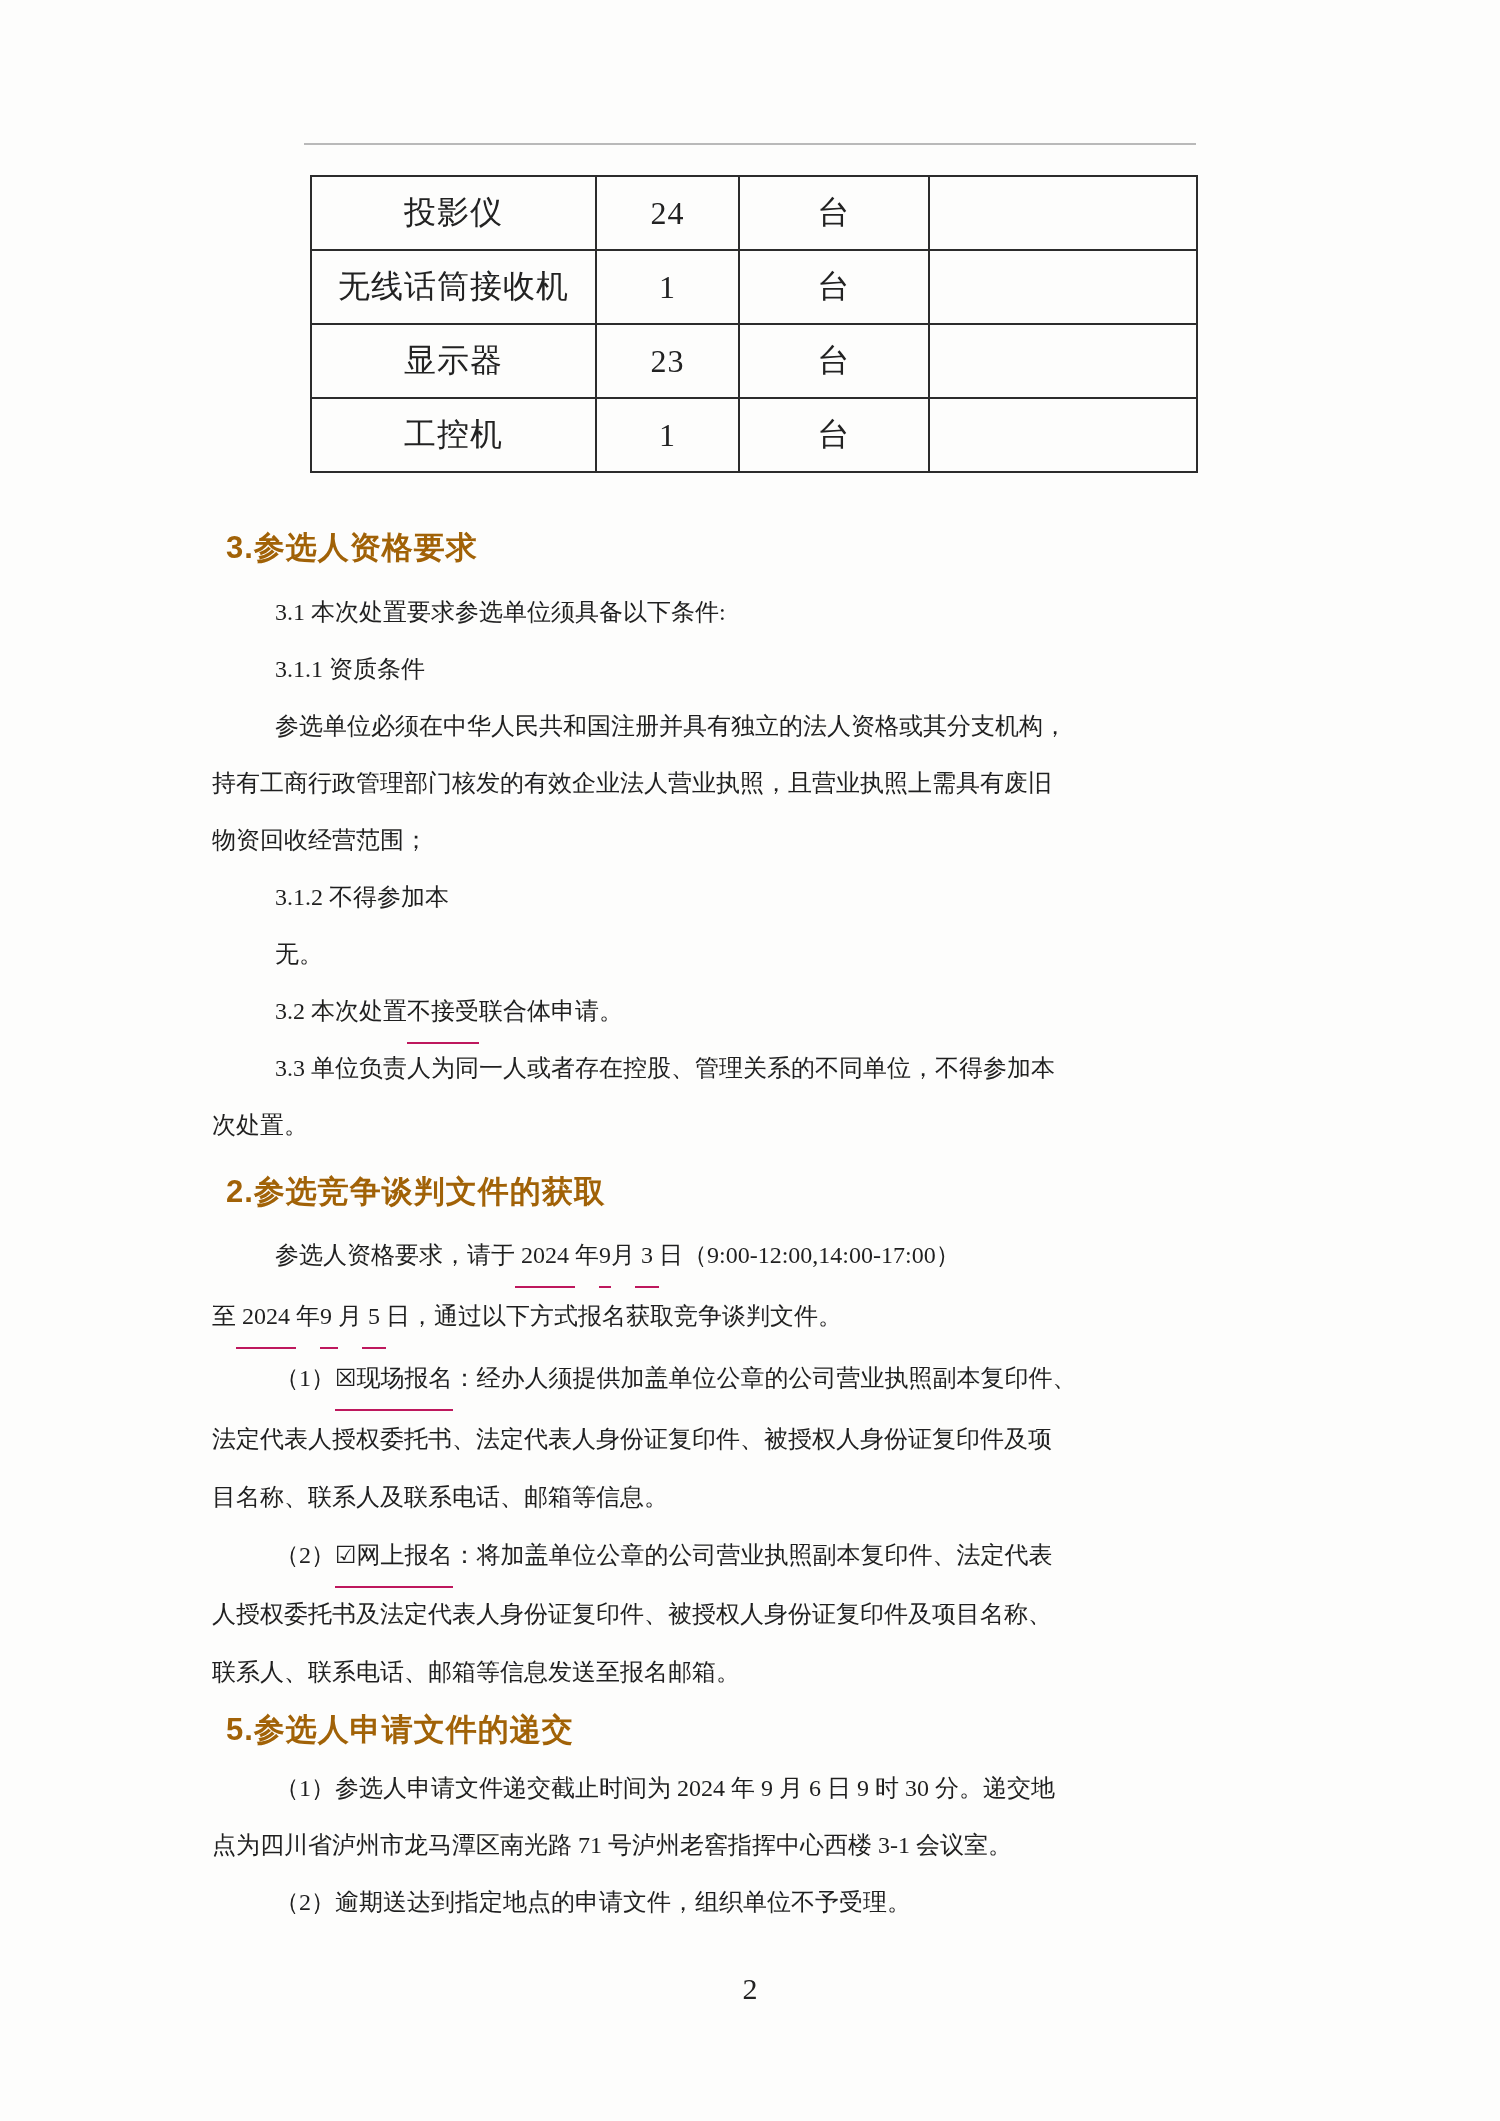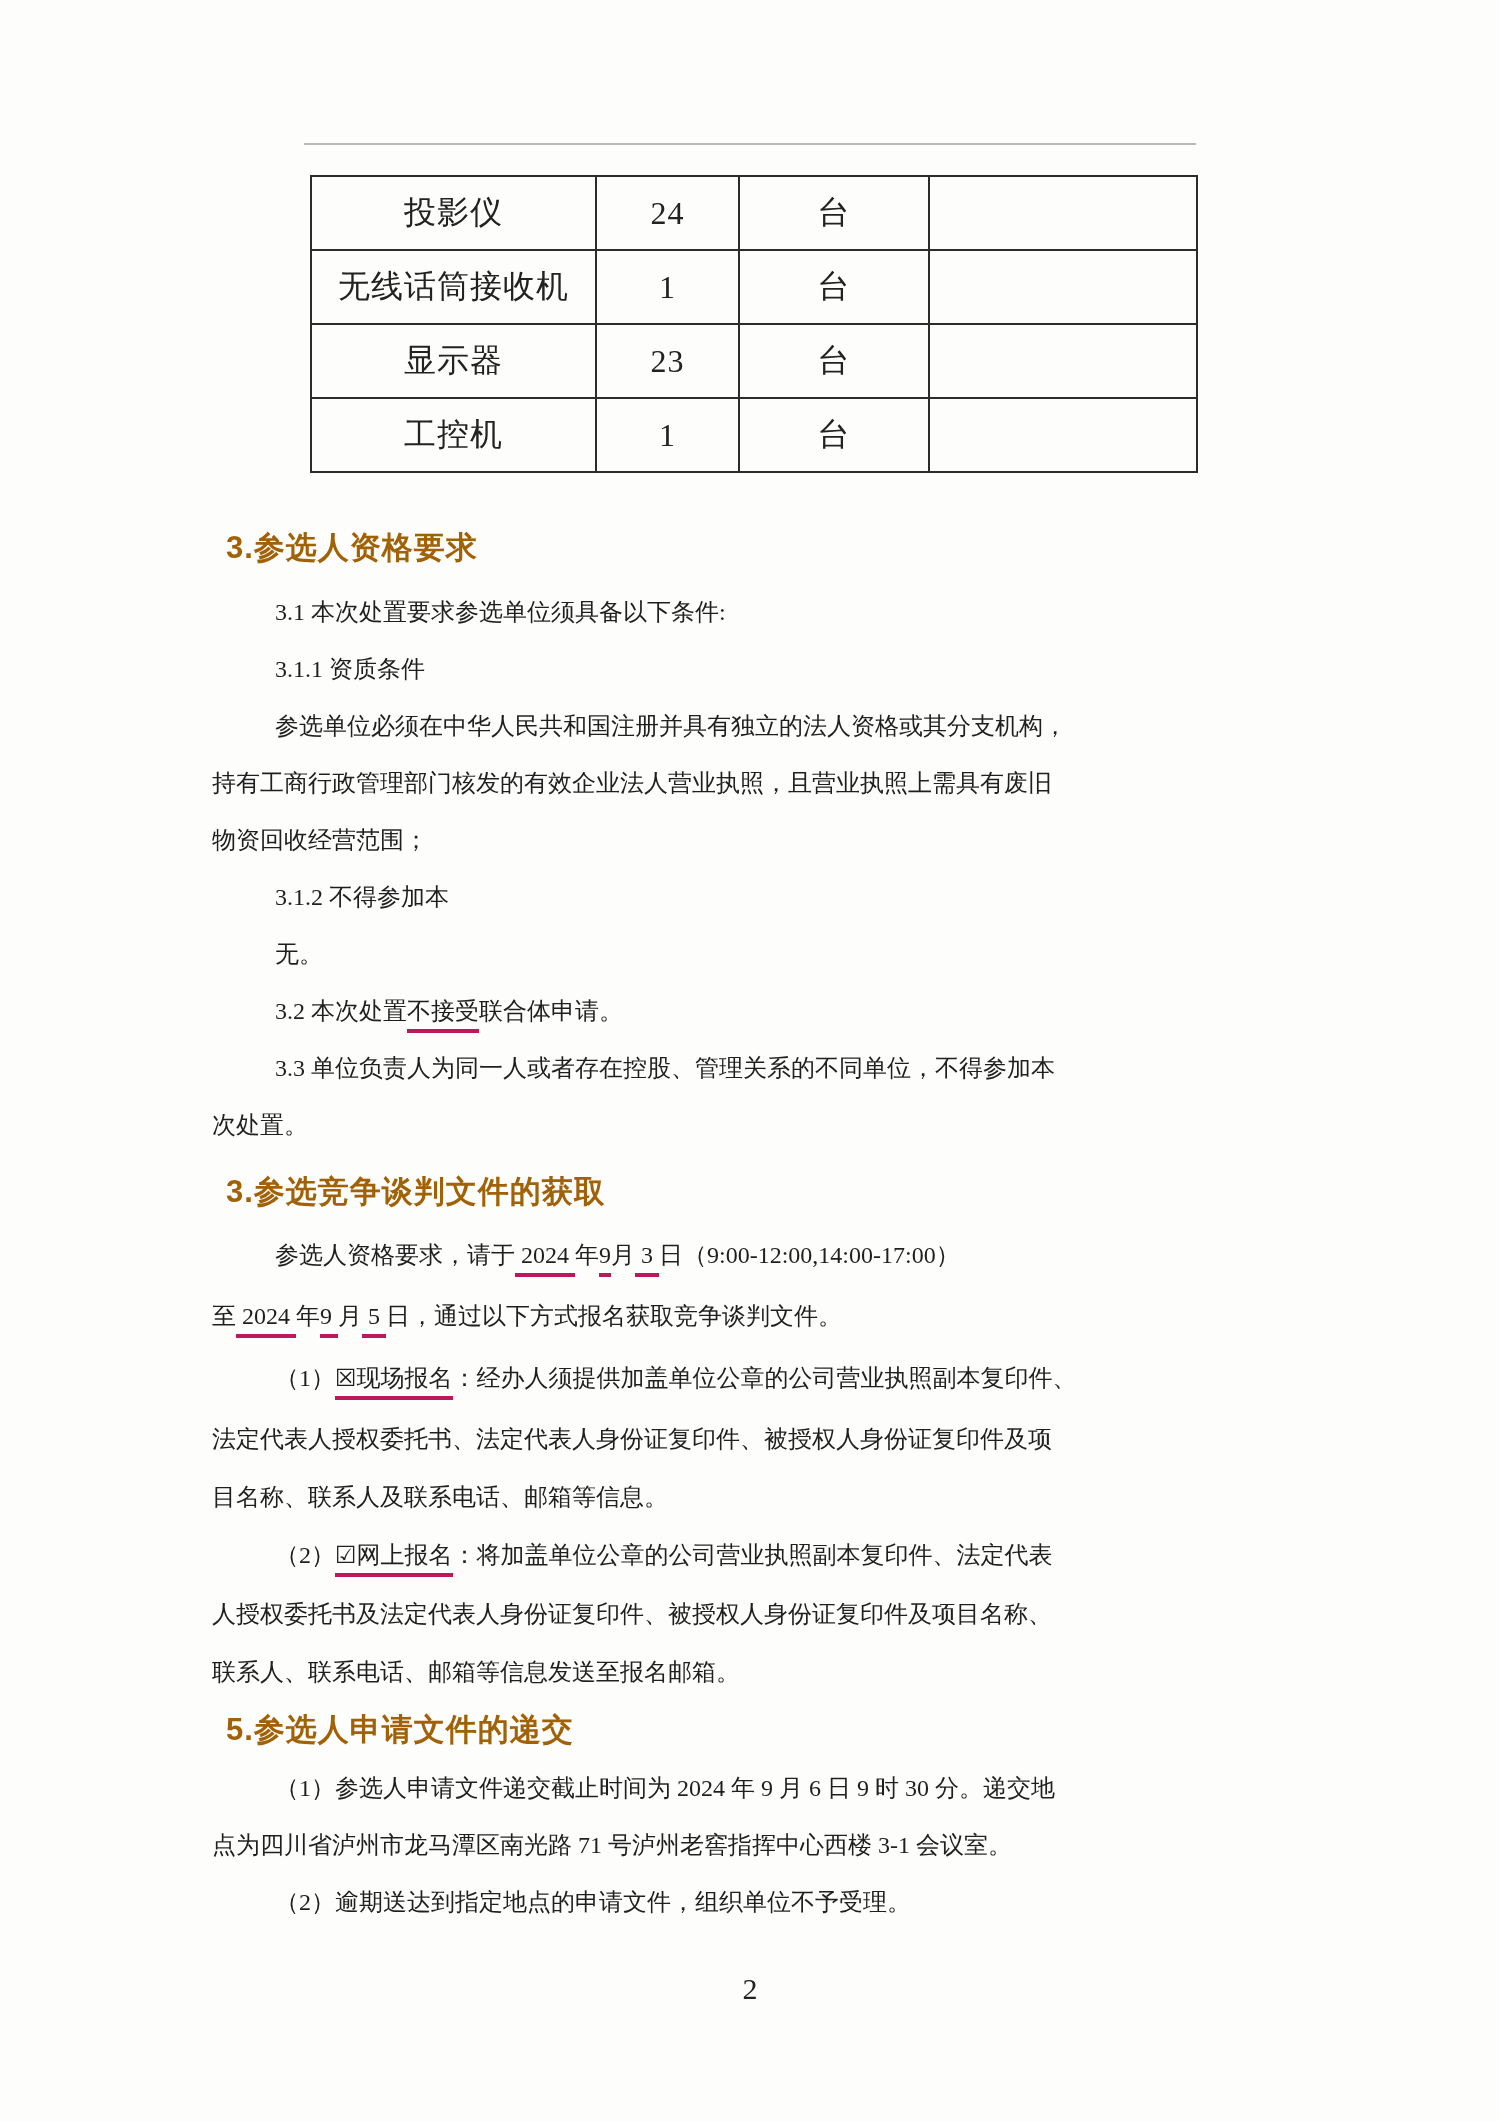--- a/index.html
+++ b/index.html
@@ -35,22 +35,22 @@
     color:#1f1f1f;
   }
   .line.heading{
     font-weight:bold;
     font-size:31px;
     color:#a16207;
     font-family:"Liberation Sans","DejaVu Sans",sans-serif;
     letter-spacing:1px;
   }
   .seg-u{
-    border-bottom:4px solid #be185d;
-    padding-bottom:5px;
+    border-bottom:2px solid #be185d;
+    padding-bottom:18px;
   }
   .page-num{
     position:absolute;left:0;top:1972px;width:100%;
     text-align:center;font-size:30px;color:#222;
   }
 </style>
 </head>
 <body>
 
 <div class="page">
@@ -97,21 +97,21 @@
       <div class="line" style="top: 592px; left: 275px;"><span>3.1 本次处置要求参选单位须具备以下条件:</span></div>
       <div class="line" style="top: 649px; left: 275px;"><span>3.1.1 资质条件</span></div>
       <div class="line" style="top: 706px; left: 275px;"><span>参选单位必须在中华人民共和国注册并具有独立的法人资格或其分支机构，</span></div>
       <div class="line" style="top: 763px; left: 212px;"><span>持有工商行政管理部门核发的有效企业法人营业执照，且营业执照上需具有废旧</span></div>
       <div class="line" style="top: 820px; left: 212px;"><span>物资回收经营范围；</span></div>
       <div class="line" style="top: 877px; left: 275px;"><span>3.1.2 不得参加本</span></div>
       <div class="line" style="top: 934px; left: 275px;"><span>无。</span></div>
       <div class="line" style="top: 991px; left: 275px;"><span>3.2 本次处置</span><span class="seg-u">不接受</span><span>联合体申请。</span></div>
       <div class="line" style="top: 1048px; left: 275px;"><span>3.3 单位负责人为同一人或者存在控股、管理关系的不同单位，不得参加本</span></div>
       <div class="line" style="top: 1105px; left: 212px;"><span>次处置。</span></div>
-      <div class="line heading" style="top: 1172px; left: 226px;"><span>3.参选竞争谈判文件的获取</span></div>
+      <div class="line heading" style="top: 1172px; left: 226px;"><span>2.参选竞争谈判文件的获取</span></div>
       <div class="line" style="top: 1235px; left: 275px;"><span>参选人资格要求，请于</span><span class="seg-u"> 2024 </span><span>年</span><span class="seg-u">9</span><span>月</span><span class="seg-u"> 3 </span><span>日（9:00-12:00,14:00-17:00）</span></div>
       <div class="line" style="top: 1296px; left: 212px;"><span>至</span><span class="seg-u"> 2024 </span><span>年</span><span class="seg-u">9 </span><span>月</span><span class="seg-u"> 5 </span><span>日，通过以下方式报名获取竞争谈判文件。</span></div>
       <div class="line" style="top: 1358px; left: 275px;"><span>（1）</span><span class="seg-u">☒现场报名</span><span>：经办人须提供加盖单位公章的公司营业执照副本复印件、</span></div>
       <div class="line" style="top: 1419px; left: 212px;"><span>法定代表人授权委托书、法定代表人身份证复印件、被授权人身份证复印件及项</span></div>
       <div class="line" style="top: 1477px; left: 212px;"><span>目名称、联系人及联系电话、邮箱等信息。</span></div>
       <div class="line" style="top: 1535px; left: 275px;"><span>（2）</span><span class="seg-u">☑网上报名</span><span>：将加盖单位公章的公司营业执照副本复印件、法定代表</span></div>
       <div class="line" style="top: 1594px; left: 212px;"><span>人授权委托书及法定代表人身份证复印件、被授权人身份证复印件及项目名称、</span></div>
       <div class="line" style="top: 1652px; left: 212px;"><span>联系人、联系电话、邮箱等信息发送至报名邮箱。</span></div>
       <div class="line heading" style="top: 1710px; left: 226px;"><span>5.参选人申请文件的递交</span></div>
       <div class="line" style="top: 1768px; left: 275px; font-family: Liberation Serif, serif;"><span>（1）参选人申请文件递交截止时间为 2024 年 9 月 6 日 9 时 30 分。递交地</span></div>

